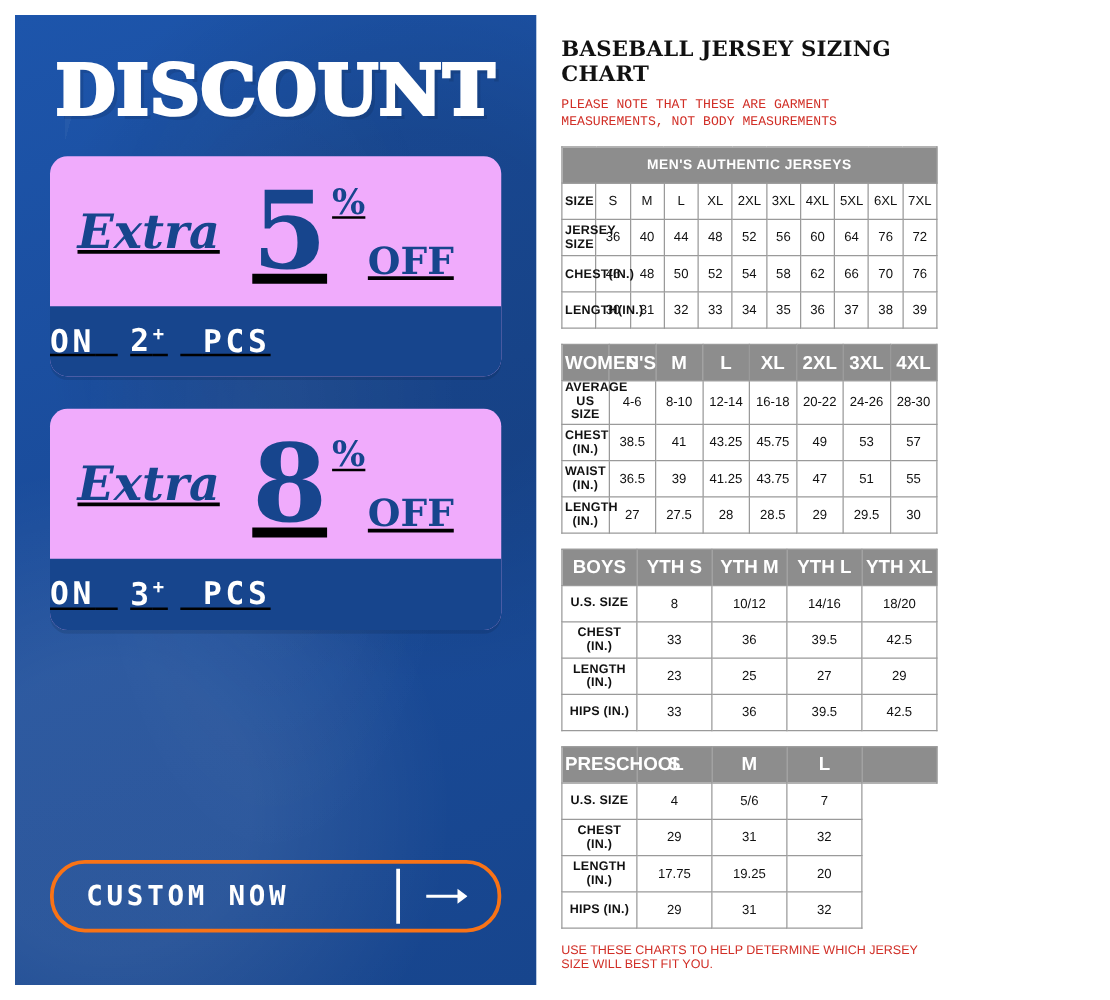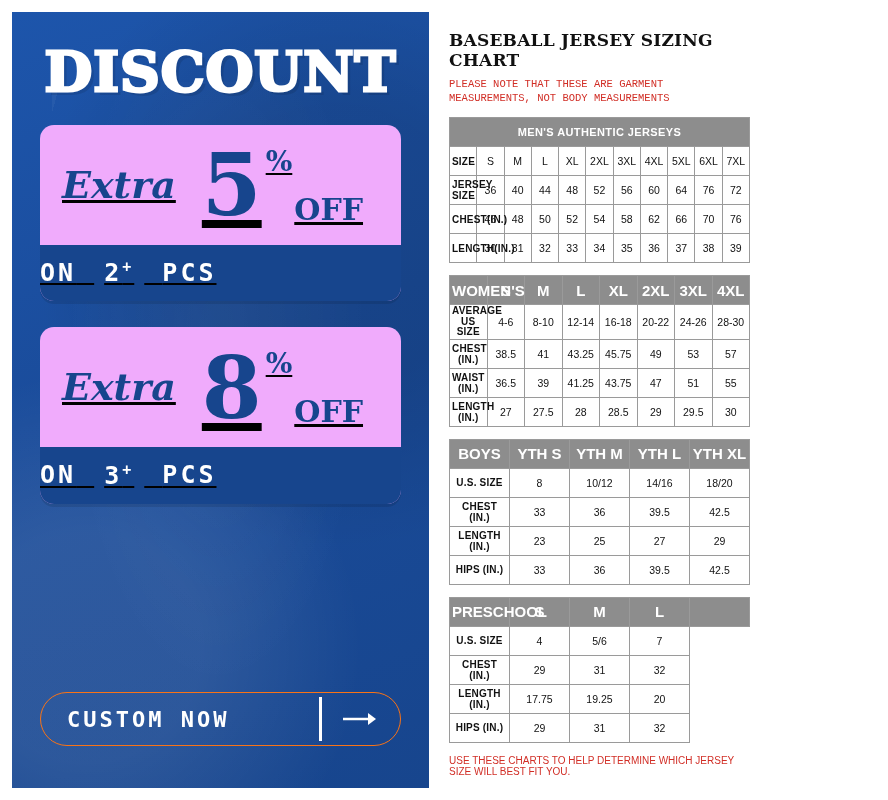--- a/index.html
+++ b/index.html
@@ -146,21 +146,21 @@
     margin: 0 10px;
   }
   .offer-bottom .qty sup {
     font-size: 15px;
     top: -9px;
   }
 
   .cta {
     margin-top: auto;
     margin-bottom: 18px;
-    border: 1px solid #f97316;
+    border: 3px solid #f97316;
     border-radius: 28px;
     height: 52px;
     display: flex;
     align-items: center;
     justify-content: space-between;
     padding: 0 4px 0 26px;
     color: #ffffff;
   }
   .cta-label {
     font-family: "DejaVu Sans Mono", monospace;

